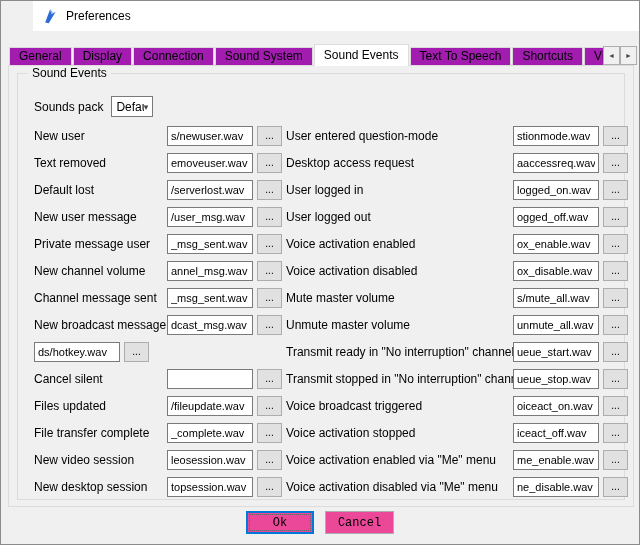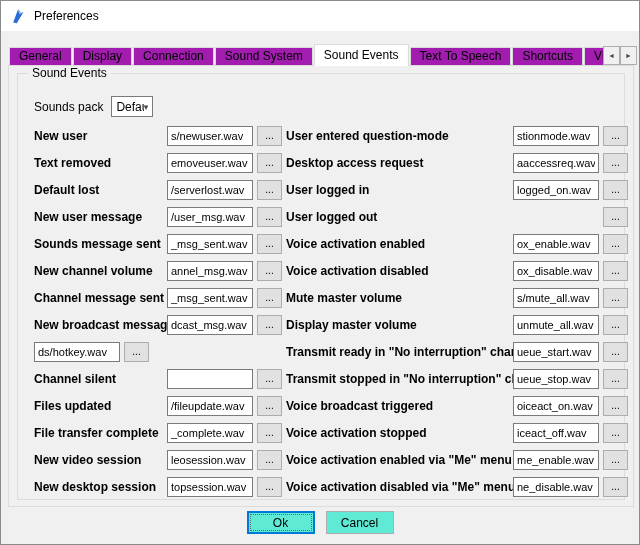--- a/index.html
+++ b/index.html
@@ -1,19 +1,19 @@
 <!DOCTYPE html>
 <html><head>
 <meta charset="utf-8">
 <style>
   html,body { margin:0; padding:0; }
   body { width:640px; height:545px; font-family:"Liberation Sans",sans-serif; font-size:12px; color:#000; background:#fff; }
   .window { position:relative; width:640px; height:545px; box-sizing:border-box; border:1px solid #8a8a8a; background:#f0f0f0; overflow:hidden; }
 
-  .titlebar { height:30px; background:#ffffff; display:flex; align-items:center; padding:0 9px; gap:8px; }
+  .titlebar { height:30px; background:#ffffff; display:flex; align-items:center; padding:0 9px; gap:8px;margin-left:32px; }
   .app-icon { width:16px; height:16px; flex:0 0 16px; }
   .title-text { font-size:12px; }
 
   .tabbar { position:absolute; left:8px; top:43px; width:624px; height:22px; display:flex; align-items:flex-end; overflow:hidden; }
   .tab { box-sizing:border-box; height:19px; line-height:17px; padding:0 9px; margin-right:1px; border:1px solid #d9d9d9; border-bottom:none; background:#a21caf; white-space:nowrap; cursor:default; }
   .tab.active { height:22px; line-height:20px; background:#ffffff; border-color:#dcdcdc; position:relative; z-index:2; }
   .tab-scroll { position:absolute; right:2px; top:45px; display:flex; z-index:5; }
   .tab-scroll button { width:17px; height:19px; border:1px solid #adadad; background:#f0f0f0; font-size:7px; padding:0; line-height:1; color:#444; }
 
   .pane { position:absolute; left:7px; top:64px; width:626px; height:442px; box-sizing:border-box; border:1px solid #dcdcdc; background:#f0f0f0; }
@@ -22,26 +22,26 @@
 
   .sounds-pack { position:absolute; left:16px; top:22px; display:flex; align-items:center; gap:8px; }
   .combo { box-sizing:border-box; width:42px; height:21px; border:1px solid #7a7a7a; background:#fff; display:flex; align-items:center; padding:0 4px; cursor:default; }
   .combo .combo-val { flex:1; overflow:hidden; white-space:nowrap; }
   .combo-arrow { font-size:9px; color:#444; }
 
   .col { position:absolute; top:52px; }
   .col-left  { left:16px;  width:248px; }
   .col-right { left:268px; width:342px; }
   .row { display:flex; align-items:center; height:20px; margin-bottom:7px; }
-  .lbl { flex:1; padding-right:16px; overflow:hidden; white-space:nowrap;font-weight:bold; }
+  .lbl { flex:1; padding-right:16px; overflow:hidden; white-space:nowrap; }
   input.snd { box-sizing:border-box; width:86px; height:20px; border:1px solid #7a7a7a; background:#fff; font-family:"Liberation Sans",sans-serif; font-size:11px; padding:0 3px; }
   button.browse { box-sizing:border-box; width:25px; height:20px; margin-left:4px; border:1px solid #adadad; background:#e1e1e1; font-size:10px; line-height:1; padding:0; cursor:default; }
 
   .footer { position:absolute; left:0; right:0; top:510px; display:flex; justify-content:center; gap:11px; }
-  .btn { box-sizing:border-box; min-width:68px; height:23px; border:1px solid #adadad; background:#5eead4; font-family:Liberation Sans, sans-serif; font-size:12px; padding:0 12px; cursor:default; }
+  .btn { box-sizing:border-box; min-width:68px; height:23px; border:1px solid #adadad; background:#ec4899; font-family:Liberation Mono, monospace; font-size:12px; padding:0 12px; cursor:default; }
   .btn.default { border:1px solid #0078d7; box-shadow: inset 0 0 0 1px #0078d7; outline:1px dotted #666; outline-offset:-4px; }
 </style>
 </head>
 <body>
 
 <div class="window">
 
   <div class="titlebar">
     <svg class="app-icon" viewBox="0 0 16 16">
       <path d="M3.2 14.5 L8.2 1 L9.3 6.2 L13.6 3.8 L6.8 15.2 Z" fill="#2a6bd6"></path>
@@ -121,21 +121,21 @@
             <button class="browse">...</button>
           </div>
 
           <div class="row">
             <span class="lbl">New user message</span>
             <input class="snd" type="text" value="/user_msg.wav" style="">
             <button class="browse">...</button>
           </div>
 
           <div class="row">
-            <span class="lbl">Sounds message sent</span>
+            <span class="lbl">Private message user</span>
             <input class="snd" type="text" value="_msg_sent.wav" style="">
             <button class="browse">...</button>
           </div>
 
           <div class="row">
             <span class="lbl">New channel volume</span>
             <input class="snd" type="text" value="annel_msg.wav" style="">
             <button class="browse">...</button>
           </div>
 
@@ -150,21 +150,21 @@
             <input class="snd" type="text" value="dcast_msg.wav" style="">
             <button class="browse">...</button>
           </div>
 
           <div class="row">
             <input class="snd" type="text" value="ds/hotkey.wav" style="">
             <button class="browse">...</button>
           </div>
 
           <div class="row">
-            <span class="lbl">Channel silent</span>
+            <span class="lbl">Cancel silent</span>
             <input class="snd" type="text" style="">
             <button class="browse">...</button>
           </div>
 
           <div class="row">
             <span class="lbl">Files updated</span>
             <input class="snd" type="text" value="/fileupdate.wav" style="">
             <button class="browse">...</button>
           </div>
 
@@ -202,20 +202,21 @@
           </div>
 
           <div class="row">
             <span class="lbl">User logged in</span>
             <input class="snd" type="text" value="logged_on.wav" style="">
             <button class="browse">...</button>
           </div>
 
           <div class="row">
             <span class="lbl">User logged out</span>
+            <input class="snd" type="text" value="ogged_off.wav" style="">
             <button class="browse">...</button>
           </div>
 
           <div class="row">
             <span class="lbl">Voice activation enabled</span>
             <input class="snd" type="text" value="ox_enable.wav" style="">
             <button class="browse">...</button>
           </div>
 
           <div class="row">
@@ -224,21 +225,21 @@
             <button class="browse">...</button>
           </div>
 
           <div class="row">
             <span class="lbl">Mute master volume</span>
             <input class="snd" type="text" value="s/mute_all.wav" style="">
             <button class="browse">...</button>
           </div>
 
           <div class="row">
-            <span class="lbl">Display master volume</span>
+            <span class="lbl">Unmute master volume</span>
             <input class="snd" type="text" value="unmute_all.wav" style="">
             <button class="browse">...</button>
           </div>
 
           <div class="row">
             <span class="lbl">Transmit ready in "No interruption" channel</span>
             <input class="snd" type="text" value="ueue_start.wav" style="">
             <button class="browse">...</button>
           </div>
 

